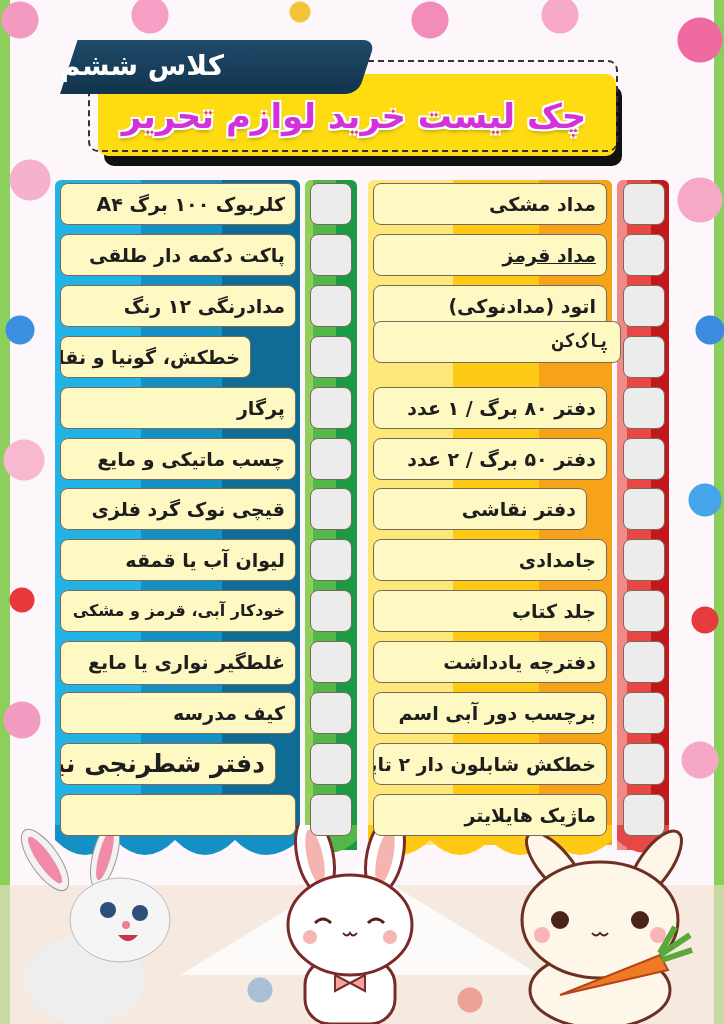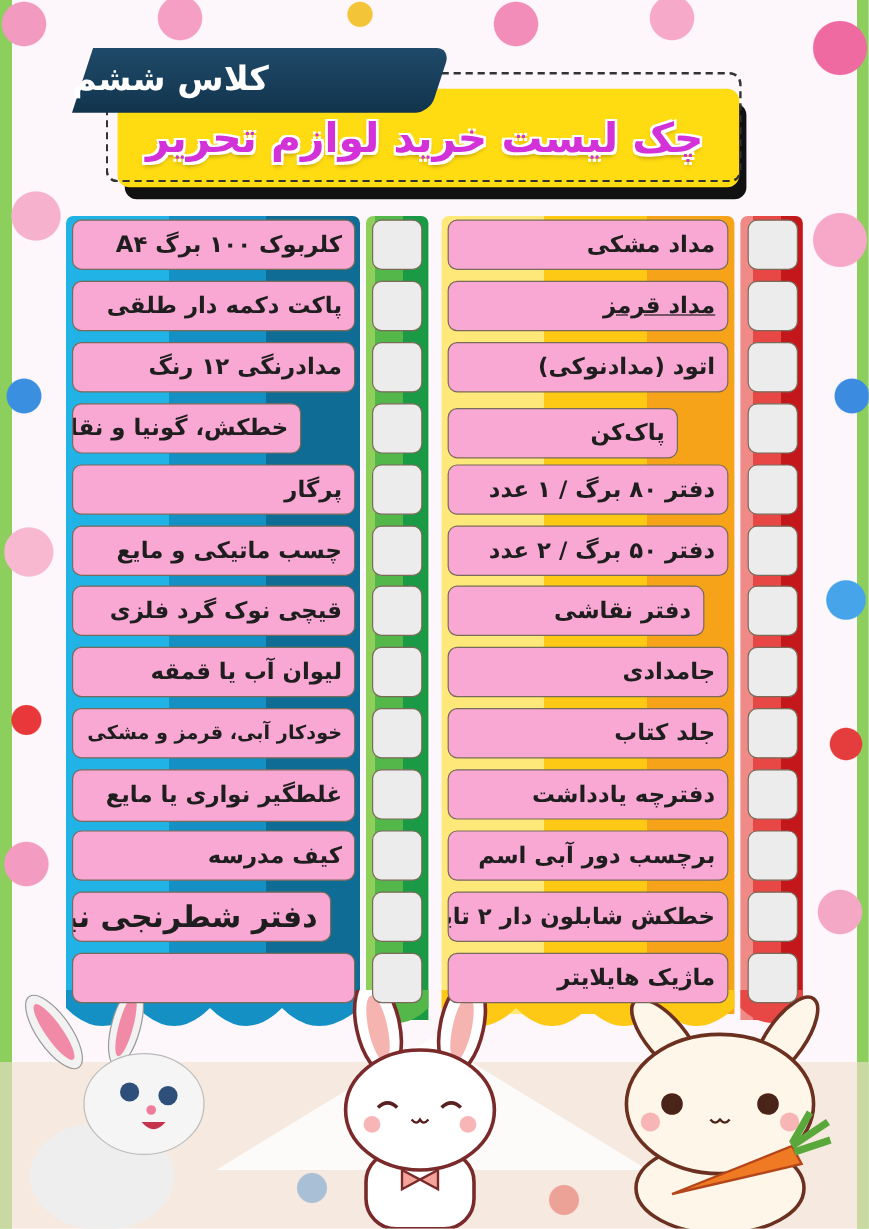--- a/index.html
+++ b/index.html
@@ -38,21 +38,21 @@
     text-shadow:2px 2px 0 #fff,-2px 2px 0 #fff,2px -2px 0 #fff,-2px -2px 0 #fff,0 3px 4px rgba(0,0,0,.35);}
   .class-tab{position:absolute;left:60px;top:40px;width:298px;height:54px;z-index:3;
     background:linear-gradient(#1f4a69,#12344d);border-radius:0 12px 12px 0;transform:skewX(-18deg);transform-origin:bottom left;}
   .class-label{position:absolute;left:60px;top:44px;width:290px;height:44px;z-index:4;text-align:left;direction:rtl;
     color:#fff;font-size:28px;font-weight:bold;line-height:44px;}
   .column{position:absolute;top:180px;z-index:2;border-radius:6px 6px 0 0;}
   .col-blue{left:55px;width:245px;height:660px;background:linear-gradient(90deg,#21b3e6 0 35%,#1590c5 35% 68%,#0e6c95 68%);}
   .col-green{left:305px;width:52px;height:670px;background:linear-gradient(90deg,#8fd05a 0 15%,#53b74a 15% 60%,#1a9a45 60%);}
   .col-yellow{left:368px;width:244px;height:665px;background:linear-gradient(90deg,#fde879 0 35%,#fec915 35% 70%,#f6a31a 70%);}
   .col-red{left:617px;width:52px;height:670px;background:linear-gradient(90deg,#f08a86 0 20%,#e84845 20% 65%,#c3171b 65%);}
-  .row-box{position:absolute;background:#f9a8d4;border:1.5px solid #7a6a5a;border-radius:8px;box-sizing:border-box;
+  .row-box{position:absolute;background:#fef9c3;border:1.5px solid #7a6a5a;border-radius:8px;box-sizing:border-box;
     direction:rtl;text-align:right;padding-right:10px;font-weight:bold;color:#1e1e1e;font-size:19px;line-height:40px;white-space:nowrap;overflow:hidden;}
   .check{position:absolute;background:#ececec;border:1.5px solid #7a6a5a;border-radius:8px;box-sizing:border-box;cursor:pointer;}
   .bunny-area{position:absolute;left:0;top:825px;width:724px;height:199px;z-index:3;}
 </style>
 </head>
 <body>
 
 <div class="flower-bg"></div>
 
 <div class="header">
@@ -69,21 +69,21 @@
 <div class="column col-yellow"></div>
 <div class="column col-red"></div>
 
 <div id="rows">
     <div class="row-box" style="left: 373px; top: 183px; width: 234px; height: 42px; z-index: 4;">مداد مشکی</div>
     <div class="check" style="left: 623px; top: 183px; width: 42px; height: 42px; z-index: 4;"></div>
     <div class="row-box" style="left: 373px; top: 234px; width: 234px; height: 42px; z-index: 4; text-decoration: underline;">مداد قرمز</div>
     <div class="check" style="left: 623px; top: 234px; width: 42px; height: 42px; z-index: 4;"></div>
     <div class="row-box" style="left: 373px; top: 285px; width: 234px; height: 42px; z-index: 4;">اتود (مدادنوکی)</div>
     <div class="check" style="left: 623px; top: 285px; width: 42px; height: 42px; z-index: 4;"></div>
-    <div class="row-box" style="left: 373px; top: 340px; width: 192px; height: 42px; z-index: 4;">پاک‌کن</div>
+    <div class="row-box" style="left: 373px; top: 321px; width: 248px; height: 42px; z-index: 4; font-family: Liberation Mono, monospace;">پاک‌کن</div>
     <div class="check" style="left: 623px; top: 336px; width: 42px; height: 42px; z-index: 4;"></div>
     <div class="row-box" style="left: 373px; top: 387px; width: 234px; height: 42px; z-index: 4;">دفتر ۸۰ برگ / ۱ عدد</div>
     <div class="check" style="left: 623px; top: 387px; width: 42px; height: 42px; z-index: 4;"></div>
     <div class="row-box" style="left: 373px; top: 438px; width: 234px; height: 42px; z-index: 4;">دفتر ۵۰ برگ / ۲ عدد</div>
     <div class="check" style="left: 623px; top: 438px; width: 42px; height: 42px; z-index: 4;"></div>
     <div class="row-box" style="left: 373px; top: 488px; width: 214px; height: 42px; z-index: 4;">دفتر نقاشی</div>
     <div class="check" style="left: 623px; top: 488px; width: 42px; height: 42px; z-index: 4;"></div>
     <div class="row-box" style="left: 373px; top: 539px; width: 234px; height: 42px; z-index: 4; padding-left: 18px;">جامدادی</div>
     <div class="check" style="left: 623px; top: 539px; width: 42px; height: 42px; z-index: 4;"></div>
     <div class="row-box" style="left: 373px; top: 590px; width: 234px; height: 42px; z-index: 4;">جلد کتاب</div>

